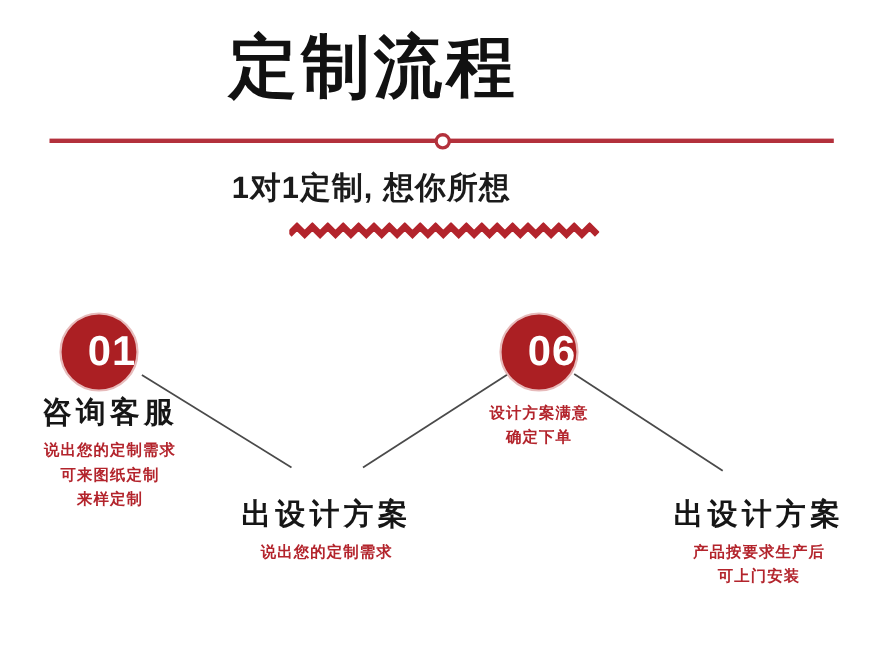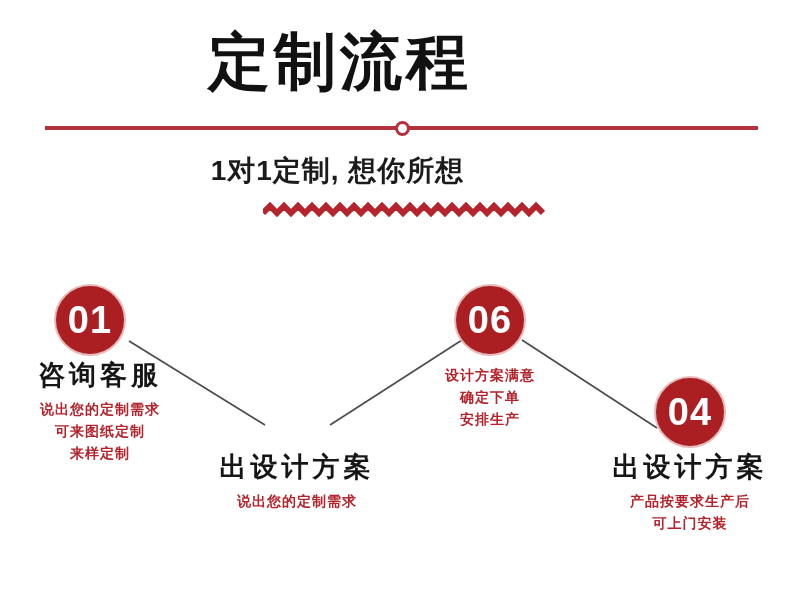--- a/index.html
+++ b/index.html
@@ -111,21 +111,21 @@
     width: 72px;
     height: 72px;
     border-radius: 50%;
     background: #ab1f23;
     border: 2px solid #e7bbbb;
     box-sizing: border-box;
     color: #ffffff;
     font-size: 38px;
     font-weight: bold;
     line-height: 68px;
-    text-align: center;
+    text-align: right;
     letter-spacing: 1px;
   }
   .step-title {
     font-size: 27px;
     font-weight: bold;
     color: #161616;
     letter-spacing: 4px;
     line-height: 34px;
     white-space: nowrap;
   }
@@ -193,26 +193,24 @@
       <div class="step-details">
         <div>说出您的定制需求</div>
       </div>
     </div>
 
     <div class="step" id="step-3">
       <div class="step-circle">06</div>
       <div class="step-details">
         <div>设计方案满意</div>
         <div>确定下单</div>
-        <div>安排生产</div>
       </div>
     </div>
 
     <div class="step" id="step-4">
-      <div class="step-circle">04</div>
       <div class="step-title">出设计方案</div>
       <div class="step-details">
         <div>产品按要求生产后</div>
         <div>可上门安装</div>
       </div>
     </div>
 
   </div>
 </div>
 

